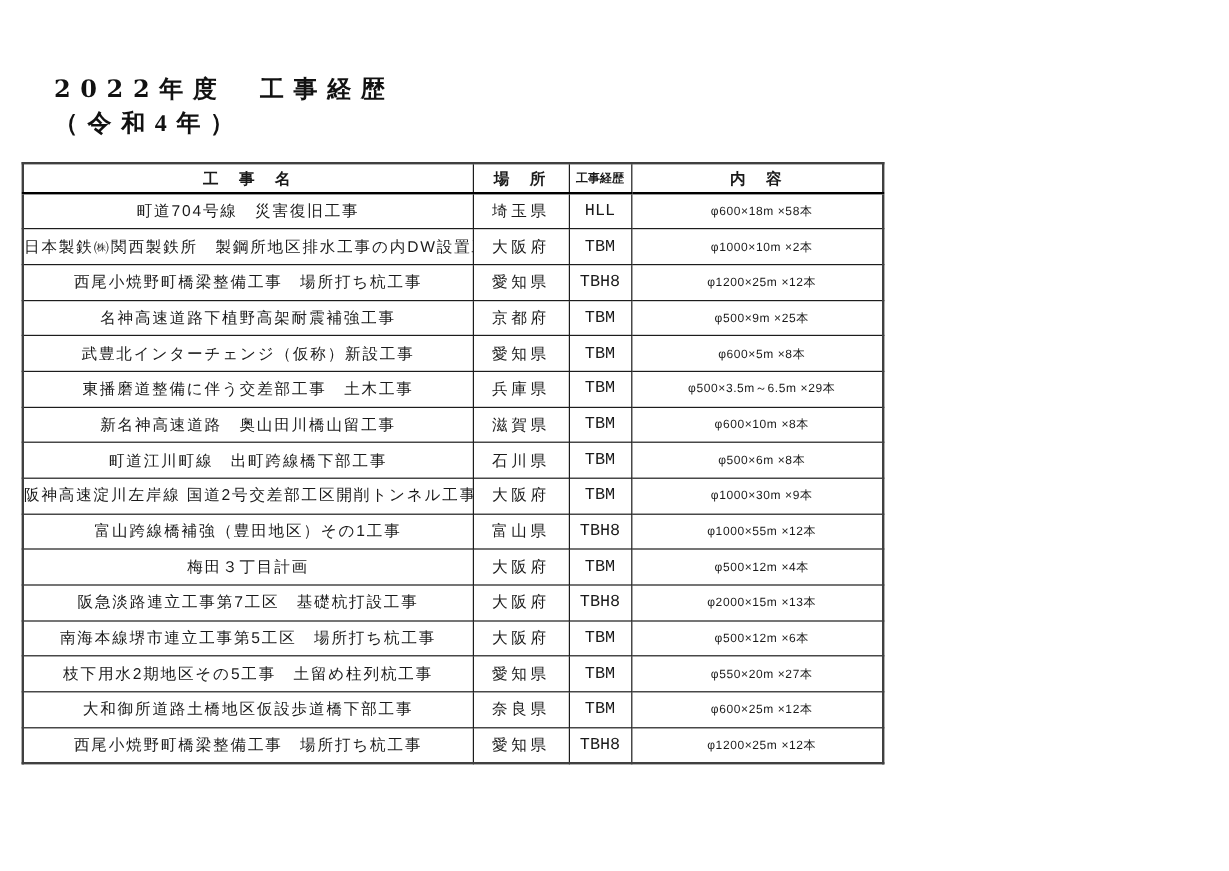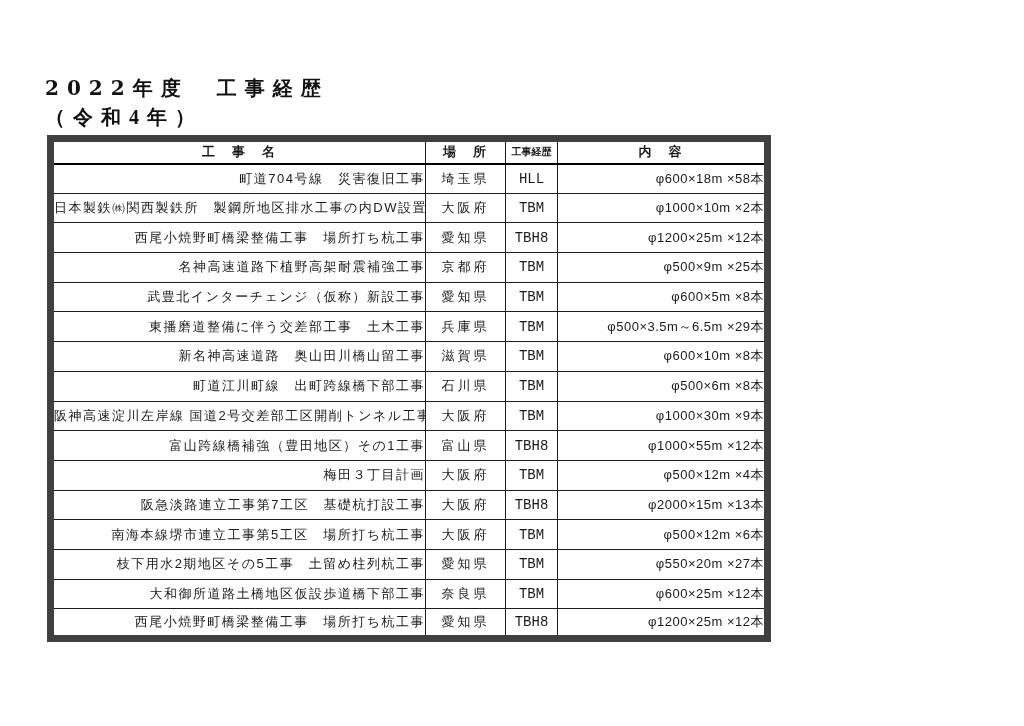--- a/index.html
+++ b/index.html
@@ -9,21 +9,21 @@
     width: 1024px;
     height: 726px;
     background: #ffffff;
     font-family: "Liberation Sans", sans-serif;
     color: #1a1a1a;
     overflow: hidden;
   }
   .title-block {
     position: absolute;
     left: 45px;
-    top: 74px;
+    top: 60px;
   }
   .doc-title {
     font-family: "DejaVu Serif", "Liberation Serif", serif;
     font-size: 20px;
     font-weight: bold;
     letter-spacing: 8px;
     color: #111;
     white-space: pre;
     line-height: 29px;
   }
@@ -31,26 +31,26 @@
     font-family: Liberation Serif, serif;
     font-size: 20px;
     font-weight: bold;
     letter-spacing: 8px;
     color: #111;
     white-space: pre;
     line-height: 29px;
   }
   table.works {
     position: absolute;
-    left: 47px;
+    left: 18px;
     top: 135px;
     width: 717px;
     border-collapse: collapse;
     table-layout: fixed;
-    border: 7px solid #404040;
+    border: 2px solid #404040;
   }
   table.works td, table.works th {
     border: 1px solid #1c1c1c;
     overflow: hidden;
     white-space: nowrap;
     vertical-align: middle;
   }
   tr.head-row { height: 25px; }
   tr.head-row th {
     font-weight: bold;
@@ -60,37 +60,37 @@
     border-bottom: 2px solid #000;
   }
   tr.head-row th.h-method {
     font-size: 10px;
     letter-spacing: 0;
   }
   tr.data-row { height: 29.7px; }
   td.c-name {
     font-size: 13px;
     letter-spacing: 1.5px;
-    text-align: right;
+    text-align: center;
   }
   td.c-place {
     font-size: 13px;
     letter-spacing: 3px;
     text-align: center;
   }
   td.c-method {
     font-size: 14px;
     letter-spacing: 0;
     text-align: center;
     font-family: Liberation Mono, monospace;
   }
   td.c-content {
-    font-size: 13px;
+    font-size: 10px;
     letter-spacing: 0.5px;
-    text-align: right;
+    text-align: center;
     padding-left: 8px;
   }
 </style>
 </head>
 <body>
 
 <div class="page">
 
   <div class="title-block">
     <div class="doc-title">2022年度　工事経歴</div>

